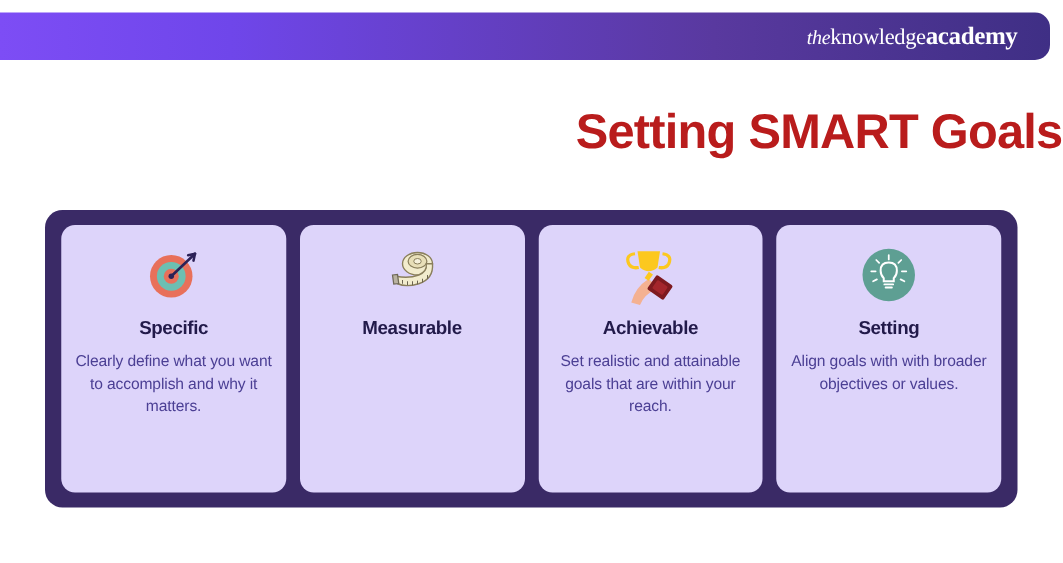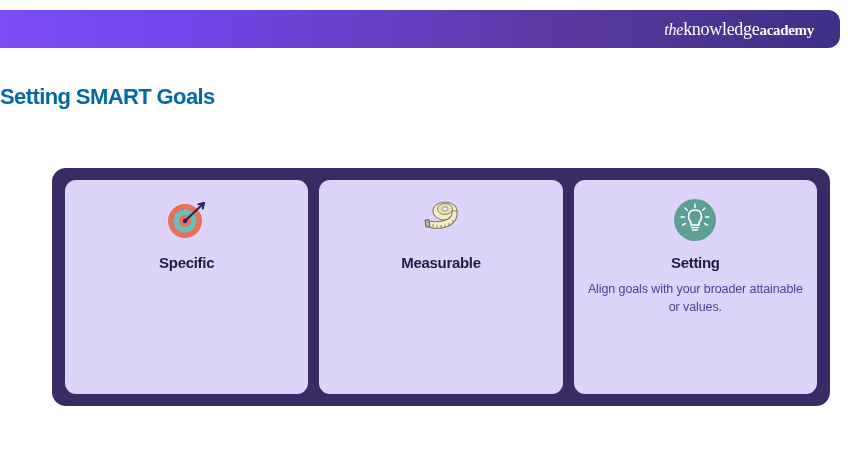--- a/index.html
+++ b/index.html
@@ -41,52 +41,51 @@
     font-size: 16px;
     letter-spacing: -0.2px;
   }
   .brand-knowledge {
     font-size: 18px;
     font-weight: 400;
     letter-spacing: -0.3px;
     text-align: center;
   }
   .brand-academy {
-    font-size: 15px;
+    font-size: 20px;
     font-weight: 700;
     letter-spacing: -0.3px;
   }
 
   
   .page-title {
     position: absolute;
     top: 84px;
     left: 0;
     width: 850px;
-    text-align: left;
-    font-size: 22px;
+    text-align: right;
+    font-size: 39px;
     font-weight: 700;
-    color: #0369a1;
+    color: #b91c1c;
     letter-spacing: -0.6px;
   }
 
   
   .panel {
     position: absolute;
     left: 36px;
     top: 168px;
     width: 778px;
     height: 238px;
     background: #3a2a66;
     border-radius: 14px;
     box-sizing: border-box;
     padding: 12px 13px;
     display: flex;
     gap: 11px;
-    margin-left: 16px;
   }
 
   .card {
     flex: 1 1 0;
     background: #ddd4fa;
     border-radius: 11px;
     box-sizing: border-box;
     padding: 14px 10px 12px 10px;
     display: flex;
     flex-direction: column;
@@ -136,20 +135,21 @@
       <svg width="46" height="46" viewBox="0 0 46 46">
         <circle cx="21" cy="24" r="17" fill="#e8705a"></circle>
         <circle cx="21" cy="24" r="11.5" fill="#6cbfb2"></circle>
         <circle cx="21" cy="24" r="6" fill="#e8705a"></circle>
         <circle cx="21" cy="24" r="2.2" fill="#2c2157"></circle>
         <line x1="21" y1="24" x2="40" y2="6" stroke="#2c2157" stroke-width="2.1" stroke-linecap="round"></line>
         <path d="M40 6 L34.5 7.2 M40 6 L38.8 11.5" stroke="#2c2157" stroke-width="2" stroke-linecap="round" fill="none"></path>
       </svg>
     </div>
     <div class="card-title">Specific</div>
+    <div class="card-body">Clearly define what you want to accomplish and why it matters.</div>
   </div>
 
   <div class="card">
     <div class="card-icon">
       <svg width="50" height="46" viewBox="0 0 50 46">
         <ellipse cx="29" cy="14" rx="12" ry="9" fill="#f2eccd" stroke="#8a7f5c" stroke-width="1.1"></ellipse>
         <ellipse cx="29" cy="12" rx="7.5" ry="5.5" fill="#e8dfb8" stroke="#8a7f5c" stroke-width="1"></ellipse>
         <ellipse cx="29" cy="12" rx="3" ry="2.2" fill="#f6f1db" stroke="#8a7f5c" stroke-width="0.8"></ellipse>
         <path d="M41 14 Q42 26 30 30 Q20 33 13 30 L12 24 Q22 26 30 23 Q37 20 36 14 Z" fill="#f2eccd" stroke="#8a7f5c" stroke-width="1.1"></path>
         <path d="M9 23 L13 22.6 L14 29.8 L10 30.2 Z" fill="#b9b2a0" stroke="#6e6856" stroke-width="1"></path>
@@ -159,37 +159,52 @@
           <line x1="25" y1="28" x2="25" y2="31"></line>
           <line x1="29" y1="27.5" x2="29" y2="30.5"></line>
           <line x1="33" y1="26" x2="33" y2="29"></line>
           <line x1="37" y1="23" x2="37" y2="26"></line>
         </g>
       </svg>
     </div>
     <div class="card-title">Measurable</div>
   </div>
 
+  <div class="card">
+    <div class="card-icon">
+      <svg width="50" height="48" viewBox="0 0 50 48">
+        <path d="M10 46 Q13 34 24 27 L31 34 Q20 40 17 48 Z" fill="#f4b191"></path>
+        <path d="M15 5 L33 5 L31 18 Q24 24 17 18 Z" fill="#fcc81f"></path>
+        <path d="M13 7 Q5 8 8 15 Q10 19 16 18" fill="none" stroke="#fcc81f" stroke-width="2.6"></path>
+        <path d="M35 7 Q43 8 40 15 Q38 19 32 18" fill="none" stroke="#fcc81f" stroke-width="2.6"></path>
+        <rect x="22" y="22" width="4" height="6" fill="#fcc81f" transform="rotate(35 24 25)"></rect>
+        <rect x="25" y="27" width="16" height="14" rx="1.5" fill="#7e1a1f" transform="rotate(35 33 34)"></rect>
+        <rect x="28" y="30" width="10" height="8" rx="1" fill="#a4262c" transform="rotate(35 33 34)"></rect>
+      </svg>
+    </div>
+    <div class="card-title">Achievable</div>
+    <div class="card-body">Set realistic and attainable goals that are within your reach.</div>
+  </div>
 
   <div class="card">
     <div class="card-icon">
       <svg width="44" height="44" viewBox="0 0 44 44">
         <circle cx="22" cy="22" r="21" fill="#5e9f93"></circle>
         <path d="M22 12 Q28.5 12 28.5 18.5 Q28.5 22 26 24.5 L26 27 L18 27 L18 24.5 Q15.5 22 15.5 18.5 Q15.5 12 22 12 Z" fill="none" stroke="#ffffff" stroke-width="1.6"></path>
         <line x1="18.5" y1="29.5" x2="25.5" y2="29.5" stroke="#ffffff" stroke-width="1.5" stroke-linecap="round"></line>
         <line x1="19.5" y1="32" x2="24.5" y2="32" stroke="#ffffff" stroke-width="1.5" stroke-linecap="round"></line>
         <g stroke="#ffffff" stroke-width="1.4" stroke-linecap="round">
           <line x1="22" y1="6" x2="22" y2="9.5"></line>
           <line x1="12" y1="10" x2="14.3" y2="12.3"></line>
           <line x1="32" y1="10" x2="29.7" y2="12.3"></line>
           <line x1="8" y1="19" x2="11.5" y2="19"></line>
           <line x1="36" y1="19" x2="32.5" y2="19"></line>
           <line x1="9.5" y1="27" x2="12.5" y2="25.5"></line>
           <line x1="34.5" y1="27" x2="31.5" y2="25.5"></line>
         </g>
       </svg>
     </div>
     <div class="card-title">Setting</div>
-    <div class="card-body">Align goals with your broader attainable or values.</div>
+    <div class="card-body">Align goals with with broader objectives or values.</div>
   </div>
 
 
 </div>
 
 </body></html>

